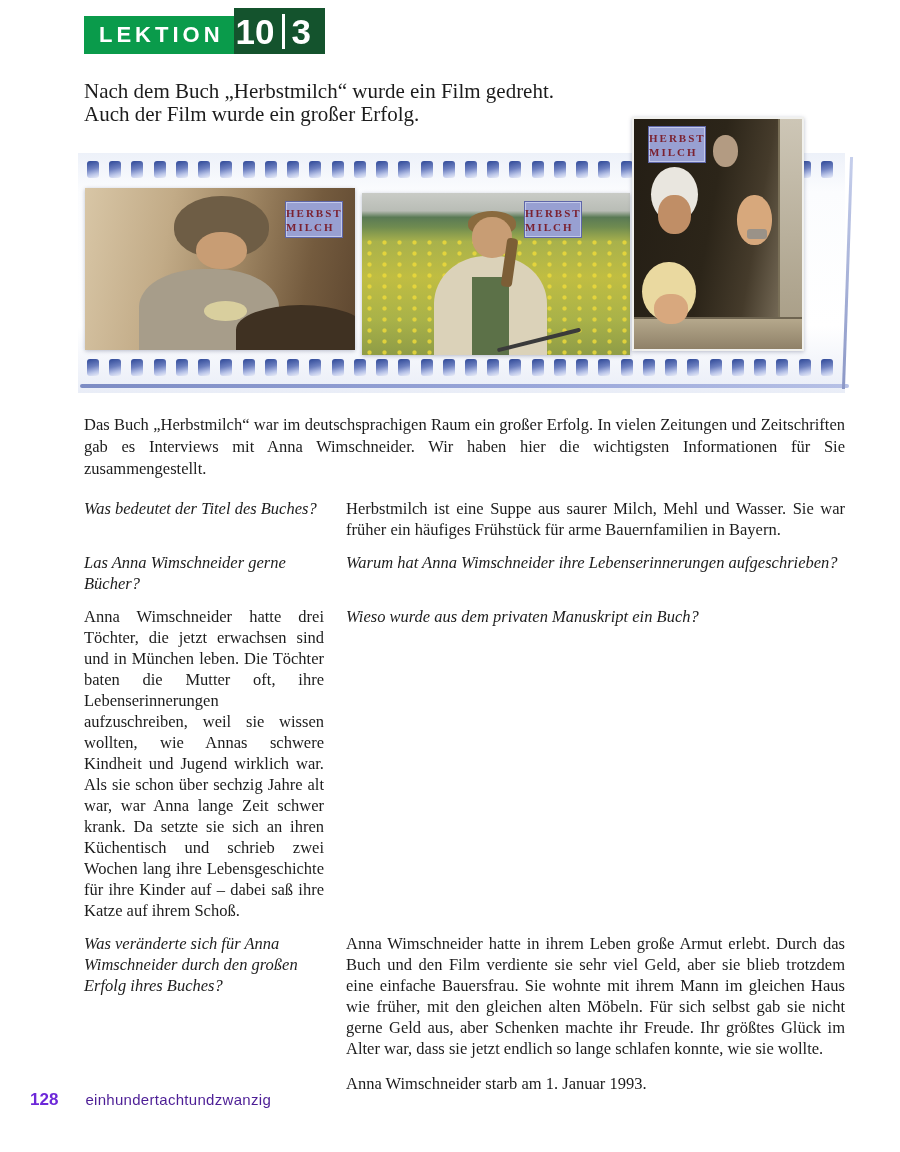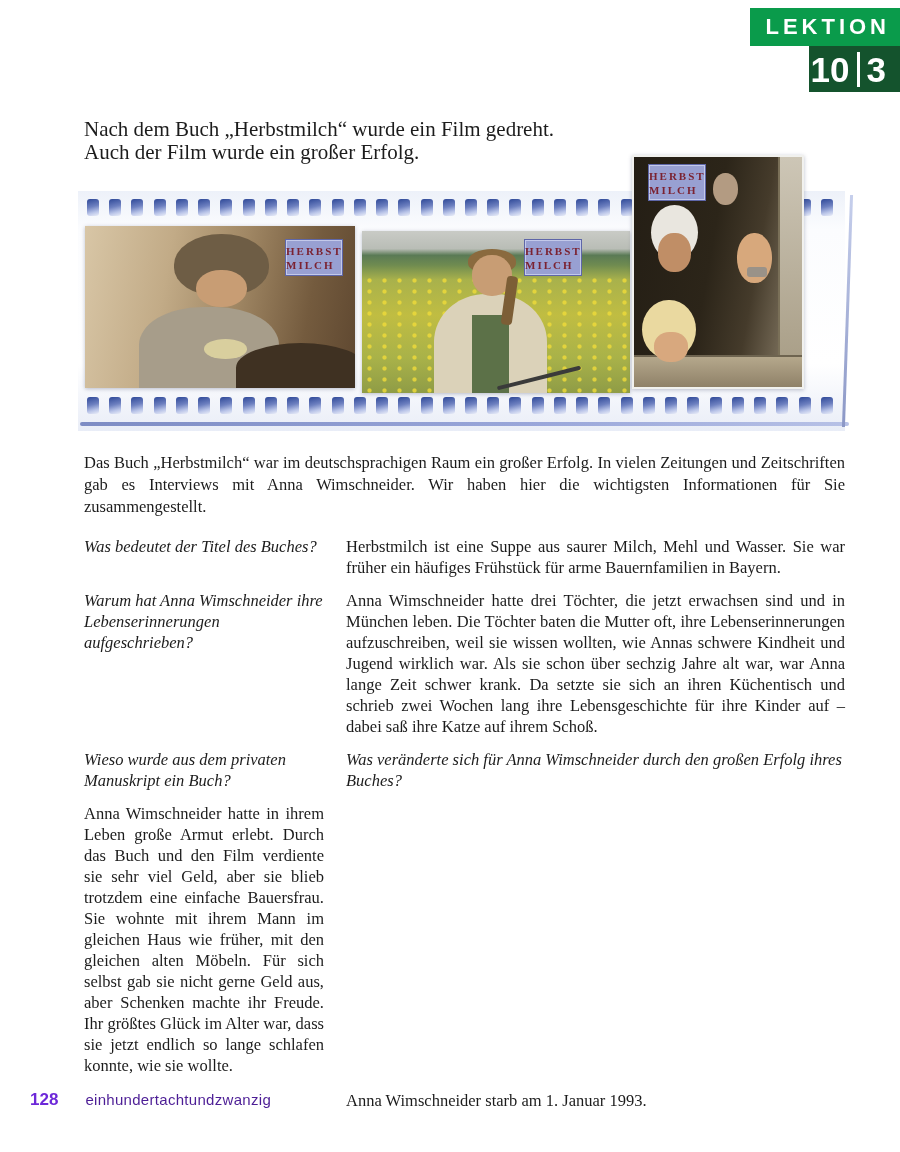--- a/index.html
+++ b/index.html
@@ -3,21 +3,21 @@
 <meta charset="utf-8">
 <style>
   html,body{margin:0;padding:0;}
   body{
     width:900px;height:1152px;position:relative;overflow:hidden;
     background:#ffffff;
     font-family:"Liberation Serif",serif;color:#1c1c1c;
   }
 
   
-  .lesson-header{display:flex;align-items:flex-end;margin:8px 0 0 84px;flex-direction:column;}
+  .lesson-header{display:flex;align-items:flex-end;margin:8px 0 0 84px;}
   .lh-left{background:#0a9b4b;height:38px;display:flex;align-items:center;padding:0 10px 0 15px;}
   .lh-right{background:#14532d;height:46px;display:flex;align-items:center;padding:0 14px 0 2px;}
   .lesson-label{color:#fff;font-family:"Liberation Sans",sans-serif;font-weight:bold;
     font-size:22px;letter-spacing:4px;line-height:1;}
   .lesson-num{color:#fff;font-family:"Liberation Sans",sans-serif;font-weight:bold;
     font-size:35px;line-height:1;}
   .lesson-divider{width:3px;height:35px;background:#fff;margin:0 7px;}
 
   
   .intro{margin:26px 55px 0 84px;font-size:21px;line-height:23px;}
@@ -242,20 +242,21 @@
     </div>
   </div>
 </div>
 
 <p class="lead-paragraph">Das Buch „Herbstmilch“ war im deutschsprachigen Raum ein großer Erfolg. In vielen Zeitungen und Zeitschriften gab es Interviews mit Anna Wimschneider. Wir haben hier die wichtigsten Informationen für Sie zusammengestellt.</p>
 
 <div class="qa-grid">
   <div class="qa-question">Was bedeutet der Titel des Buches?</div>
   <div class="qa-answer">Herbstmilch ist eine Suppe aus saurer Milch, Mehl und Wasser. Sie war früher ein häufiges Frühstück für arme Bauernfamilien in Bayern.</div>
 
+  <div class="qa-question">Las Anna Wimschneider gerne Bücher?</div>
 
   <div class="qa-question">Warum hat Anna Wimschneider ihre Lebenserinnerungen aufgeschrieben?</div>
   <div class="qa-answer">Anna Wimschneider hatte drei Töchter, die jetzt erwachsen sind und in München leben. Die Töchter baten die Mutter oft, ihre Lebenserinnerungen aufzuschreiben, weil sie wissen wollten, wie Annas schwere Kindheit und Jugend wirklich war. Als sie schon über sechzig Jahre alt war, war Anna lange Zeit schwer krank. Da setzte sie sich an ihren Küchentisch und schrieb zwei Wochen lang ihre Lebensgeschichte für ihre Kinder auf – dabei saß ihre Katze auf ihrem Schoß.</div>
 
   <div class="qa-question">Wieso wurde aus dem privaten Manuskript ein Buch?</div>
 
   <div class="qa-question">Was veränderte sich für Anna Wimschneider durch den großen Erfolg ihres Buches?</div>
   <div class="qa-answer">Anna Wimschneider hatte in ihrem Leben große Armut erlebt. Durch das Buch und den Film verdiente sie sehr viel Geld, aber sie blieb trotzdem eine einfache Bauersfrau. Sie wohnte mit ihrem Mann im gleichen Haus wie früher, mit den gleichen alten Möbeln. Für sich selbst gab sie nicht gerne Geld aus, aber Schenken machte ihr Freude. Ihr größtes Glück im Alter war, dass sie jetzt endlich so lange schlafen konnte, wie sie wollte.</div>
 </div>
 

